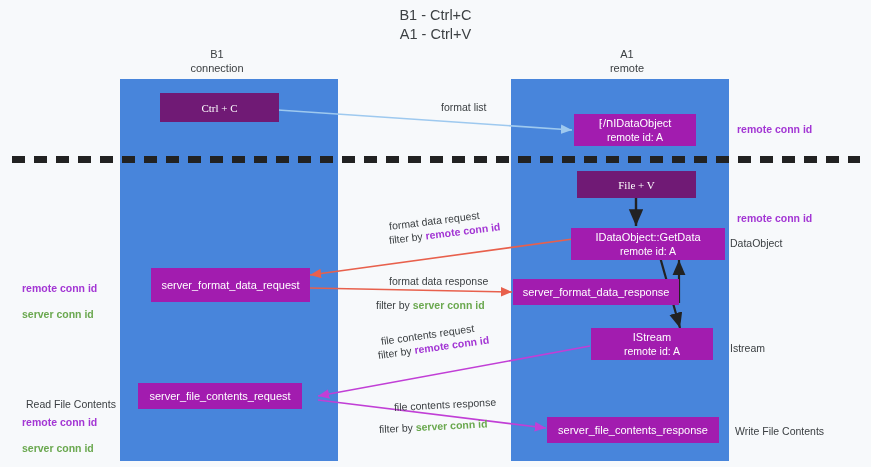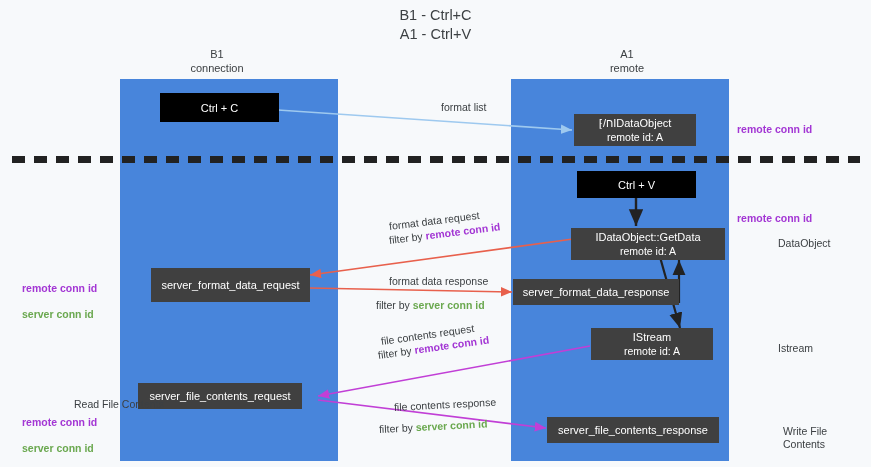--- a/index.html
+++ b/index.html
@@ -9,28 +9,28 @@
   .stage{position:absolute;left:0;top:0;width:871px;height:467px;}
   svg.layer{position:absolute;left:0;top:0;width:871px;height:467px;overflow:visible;}
   .col{position:absolute;background:#4885db;}
   .title{position:absolute;left:0;right:0;top:6px;text-align:center;
          font-size:14.5px;line-height:19px;color:#3c4043;white-space:pre-line;}
   .colhead{position:absolute;text-align:center;font-size:11px;line-height:13.5px;
            color:#3c4043;white-space:pre-line;width:230px;}
   .node{position:absolute;box-sizing:border-box;display:flex;flex-direction:column;
         align-items:center;justify-content:center;color:#ffffff;
         font-size:11px;line-height:14px;text-align:center;}
-  .node.orange{background:#404040;}
-  .node.green{background:#000000;}
+  .node.orange{background:#a21caf;}
+  .node.green{background:#701a75;font-family:Liberation Serif, serif;}
   .node .l2{font-size:10.5px;}
   .side{position:absolute;font-size:10.5px;line-height:13px;white-space:pre-line;}
   .side.bold{font-weight:bold;}
   .purple{color:#a336d4;}
   .green-t{color:#6aa84f;}
-  .dark{color:#3c4043;margin-left:48px;}
+  .dark{color:#3c4043;}
   .elabel{position:absolute;font-size:10.5px;line-height:14px;color:#3c4043;
           white-space:nowrap;transform-origin:left center;}
   .elabel b{font-weight:bold;}
   .dash{position:absolute;left:12px;top:156px;width:848px;height:7px;
         background-image:repeating-linear-gradient(to right,#222 0 13px,transparent 13px 22px);}
 </style>
 </head>
 <body>
 
 <div class="stage">
@@ -81,21 +81,21 @@
   <div class="node green" style="left:160px;top:93px;width:119px;height:29px;">
     <span>Ctrl + C</span>
   </div>
 
   <div class="node orange" style="left:574px;top:114px;width:122px;height:32px;">
     <span>⁅/חIDataObject</span>
     <span class="l2">remote id: A</span>
   </div>
 
   <div class="node green" style="left:577px;top:171px;width:119px;height:27px;">
-    <span>Ctrl + V</span>
+    <span>File + V</span>
   </div>
 
   <div class="node orange" style="left:571px;top:228px;width:154px;height:32px;">
     <span>IDataObject::GetData</span>
     <span class="l2">remote id: A</span>
   </div>
 
   <div class="node orange" style="left:151px;top:268px;width:159px;height:34px;">
     <span>server_format_data_request</span>
   </div>

